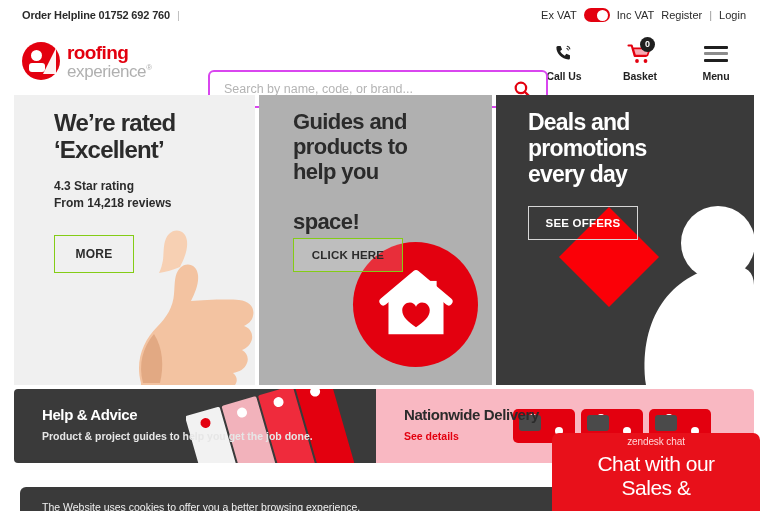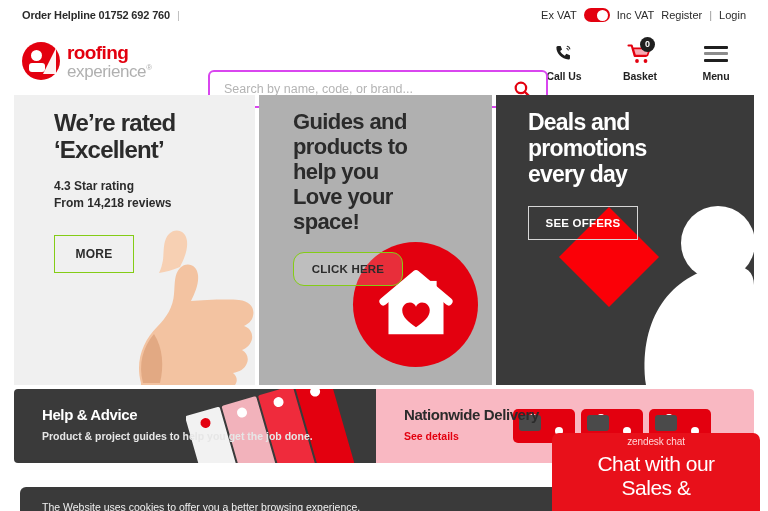--- a/index.html
+++ b/index.html
@@ -159,21 +159,21 @@
   .tp-name { font-size: 13px; font-weight: bold; color: #1f1f1f; letter-spacing: -0.3px; }
 
   .btn-outline {
     display: inline-flex; align-items: center; justify-content: center;
     border: 1px solid #84cc16; background: transparent;
     font-family: "Liberation Sans", sans-serif;
     font-weight: bold; letter-spacing: 0.2px; cursor: pointer;
     color: #2b2b2b;
   }
   .btn-more { width: 80px; height: 38px; font-size: 12px; margin-top: 22px; }
-  .btn-click { width: 110px; height: 34px; font-size: 11.5px; margin-top: 18px; background: rgba(255,255,255,0.18); border-radius: 11px; }
+  .btn-click { width: 110px; height: 34px; font-size: 11.5px; margin-top: 4px; background: rgba(255,255,255,0.18); }
   .btn-offers { width: 110px; height: 34px; font-size: 11.5px; margin-top: 18px; color: #ffffff; border-color: #d6d6d6; }
 
   
   .thumb-art {
     position: absolute; right: -14px; bottom: 0;
     width: 190px; height: 190px; z-index: 1;
   }
   .house-badge {
     position: absolute; right: 14px; bottom: 18px;
     width: 125px; height: 125px; border-radius: 50%;
@@ -340,21 +340,21 @@
         <rect x="64" y="22" width="10" height="22" fill="#ffffff"></rect>
         <path d="M12 46L50 14l38 32" fill="none" stroke="#ffffff" stroke-width="9" stroke-linecap="round" stroke-linejoin="round"></path>
         <path d="M50 76c-9-7-16-12-16-20 0-5 4-9 9-9 3 0 6 2 7 5 1-3 4-5 7-5 5 0 9 4 9 9 0 8-7 13-16 20z" fill="#e3000f"></path>
       </svg>
     </div>
     <div class="tile-inner">
       <div class="t-head">
         <span>Guides and</span><br>
         <span>products to</span><br>
         <span>help you</span><br>
-        <span>Love your</span><br>
+        <br>
         <span>space!</span>
       </div>
       <button class="btn-outline btn-click">CLICK HERE</button>
     </div>
   </div>
 
   <div class="tile tile-3">
     <svg class="deal-art" viewBox="0 0 258 290">
       <circle cx="222" cy="148" r="37" fill="#ffffff"></circle>
       <path d="M150 290c-8-60 20-108 72-118 24-5 36 2 36 18v100z" fill="#ffffff"></path>

